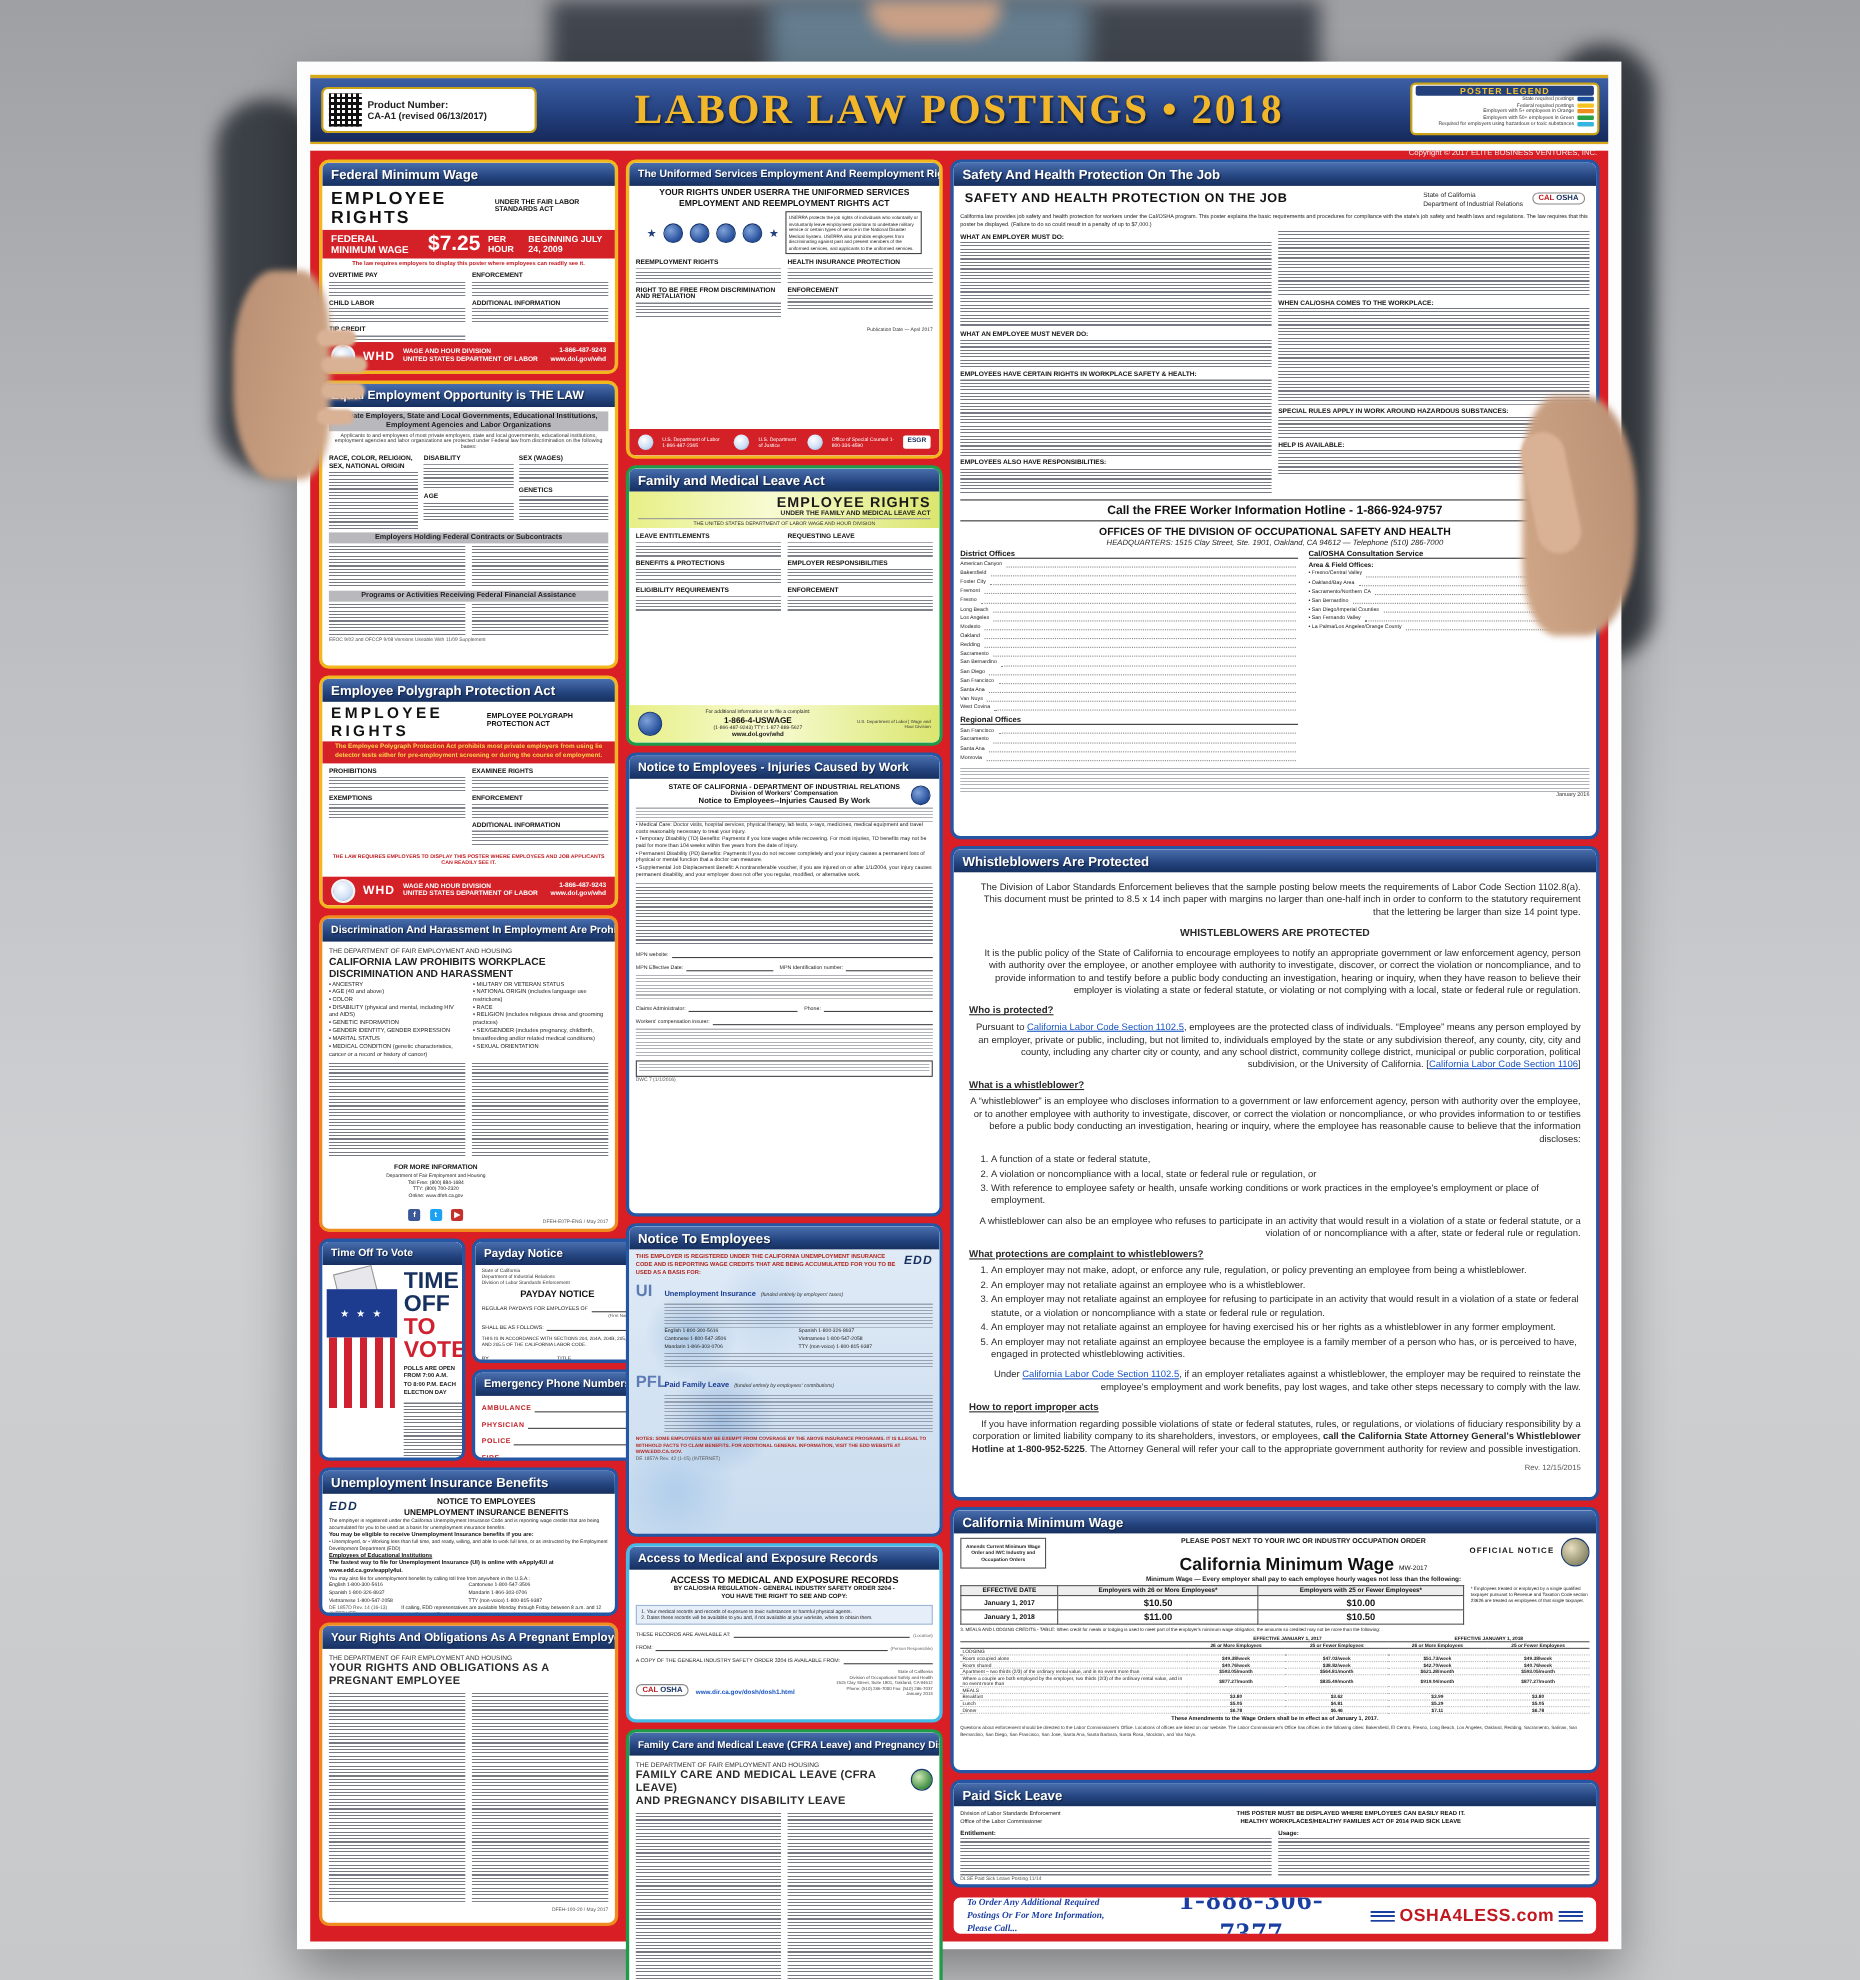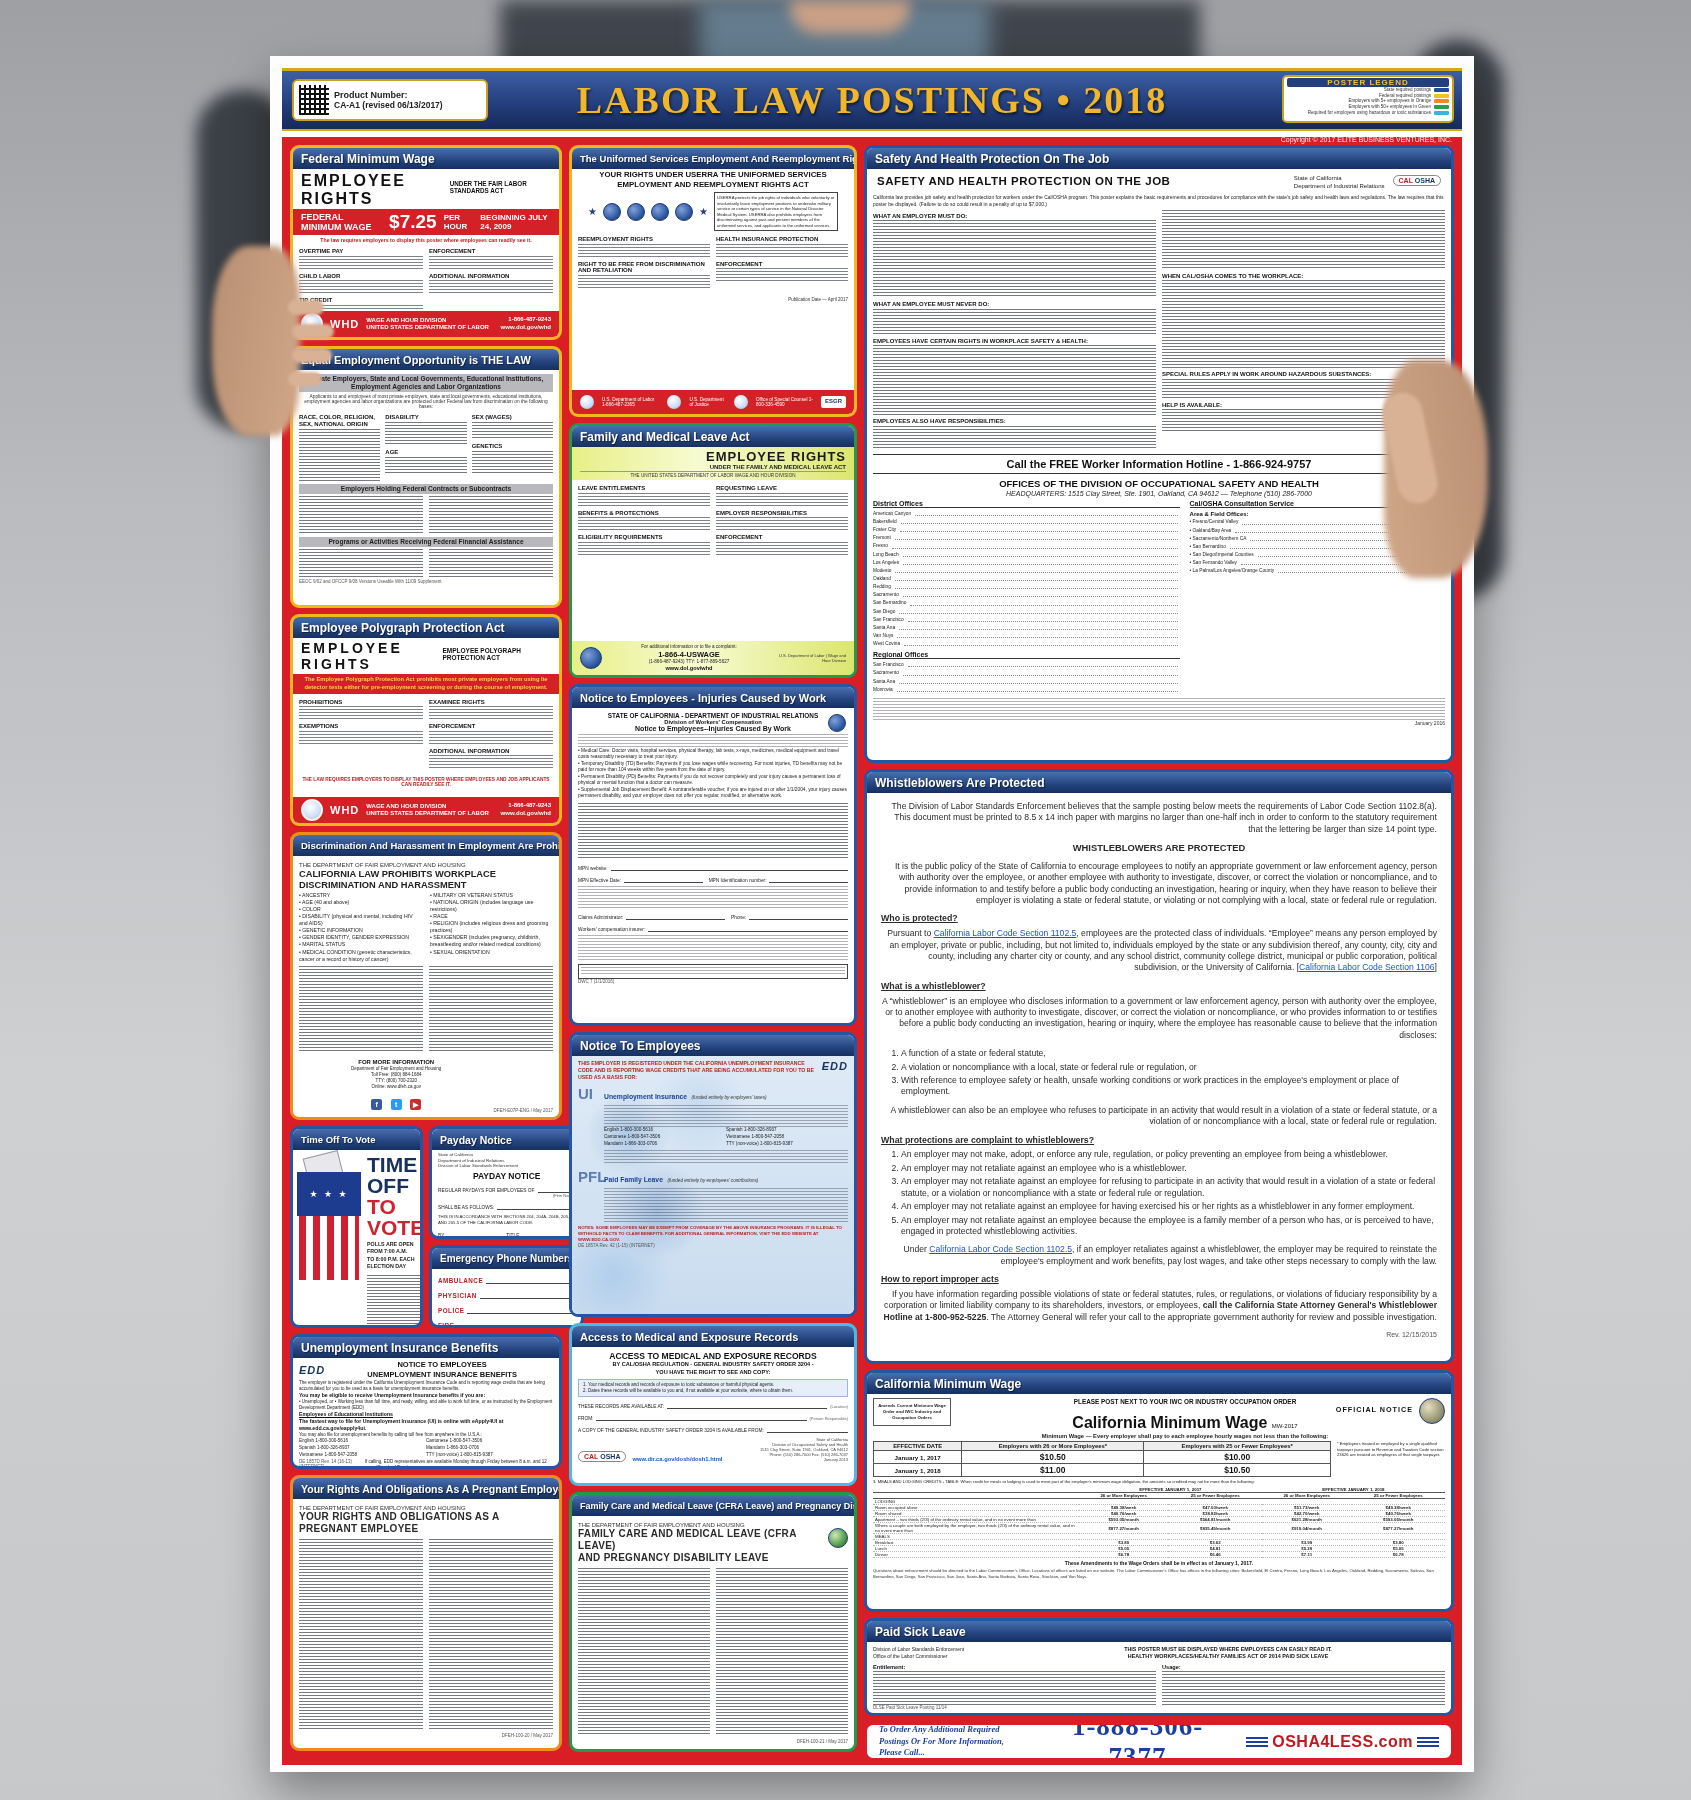--- a/index.html
+++ b/index.html
@@ -575,21 +575,21 @@
           <div class="c">
             <div class="p1">For additional information or to file a complaint:</div>
             <div class="p2">1-866-4-USWAGE</div>
             <div class="p3">(1-866-487-9243)   TTY: 1-877-889-5627</div>
             <div class="p4">www.dol.gov/whd</div>
           </div>
           <div class="ag">U.S. Department of Labor | Wage and Hour Division</div>
         </div>
       </div>
 
-      <div class="sec blue" style="height:342px">
+      <div class="sec blue" style="height:422px">
         <div class="sh" style="font-size:11px">Notice to Employees - Injuries Caused by Work</div>
         <div class="bd">
           <div style="position:absolute;right:8px;top:6px;" class="seal">
               <span style="display:block;width:16px;height:16px;"></span>
             </div>
           <div class="inj-h1">STATE OF CALIFORNIA - DEPARTMENT OF INDUSTRIAL RELATIONS</div>
           <div class="inj-h2">Division of Workers' Compensation</div>
           <div class="inj-h3">Notice to Employees--Injuries Caused By Work</div>
           <div class="sim lt" style="height:14px"></div>
           <div class="bullet5">• Medical Care: Doctor visits, hospital services, physical therapy, lab tests, x-rays, medicines, medical equipment and travel costs reasonably necessary to treat your injury.</div>
@@ -818,21 +818,21 @@
           <p>It is the public policy of the State of California to encourage employees to notify an appropriate government or law enforcement agency, person with authority over the employee, or another employee with authority to investigate, discover, or correct the violation or noncompliance, and to provide information to and testify before a public body conducting an investigation, hearing or inquiry, when they have reason to believe their employer is violating a state or federal statute, or violating or not complying with a local, state or federal rule or regulation.</p>
           <h4>Who is protected?</h4>
           <p><span>Pursuant to </span><span class="lnk">California Labor Code Section 1102.5</span><span>, employees are the protected class of individuals. “Employee” means any person employed by an employer, private or public, including, but not limited to, individuals employed by the state or any subdivision thereof, any county, city, city and county, including any charter city or county, and any school district, community college district, municipal or public corporation, political subdivision, or the University of California. [</span><span class="lnk">California Labor Code Section 1106</span><span>]</span></p>
           <h4>What is a whistleblower?</h4>
           <p>A “whistleblower” is an employee who discloses information to a government or law enforcement agency, person with authority over the employee, or to another employee with authority to investigate, discover, or correct the violation or noncompliance, or who provides information to or testifies before a public body conducting an investigation, hearing or inquiry, where the employee has reasonable cause to believe that the information discloses:</p>
           <ol>
               <li>A function of a state or federal statute,</li>
               <li>A violation or noncompliance with a local, state or federal rule or regulation, or</li>
               <li>With reference to employee safety or health, unsafe working conditions or work practices in the employee's employment or place of employment.</li>
             </ol>
-          <p>A whistleblower can also be an employee who refuses to participate in an activity that would result in a violation of a state or federal statute, or a violation of or noncompliance with a local, state or federal rule or regulation.</p>
+          <p>A whistleblower can also be an employee who refuses to participate in an activity that would result in a violation of a state or federal statute, or a violation of or noncompliance with a after, state or federal rule or regulation.</p>
           <h4>What protections are complaint to whistleblowers?</h4>
           <ol>
               <li>An employer may not make, adopt, or enforce any rule, regulation, or policy preventing an employee from being a whistleblower.</li>
               <li>An employer may not retaliate against an employee who is a whistleblower.</li>
               <li>An employer may not retaliate against an employee for refusing to participate in an activity that would result in a violation of a state or federal statute, or a violation or noncompliance with a state or federal rule or regulation.</li>
               <li>An employer may not retaliate against an employee for having exercised his or her rights as a whistleblower in any former employment.</li>
               <li>An employer may not retaliate against an employee because the employee is a family member of a person who has, or is perceived to have, engaged in protected whistleblowing activities.</li>
             </ol>
           <p><span>Under </span><span class="lnk">California Labor Code Section 1102.5</span><span>, if an employer retaliates against a whistleblower, the employer may be required to reinstate the employee's employment and work benefits, pay lost wages, and take other steps necessary to comply with the law.</span></p>
           <h4>How to report improper acts</h4>

